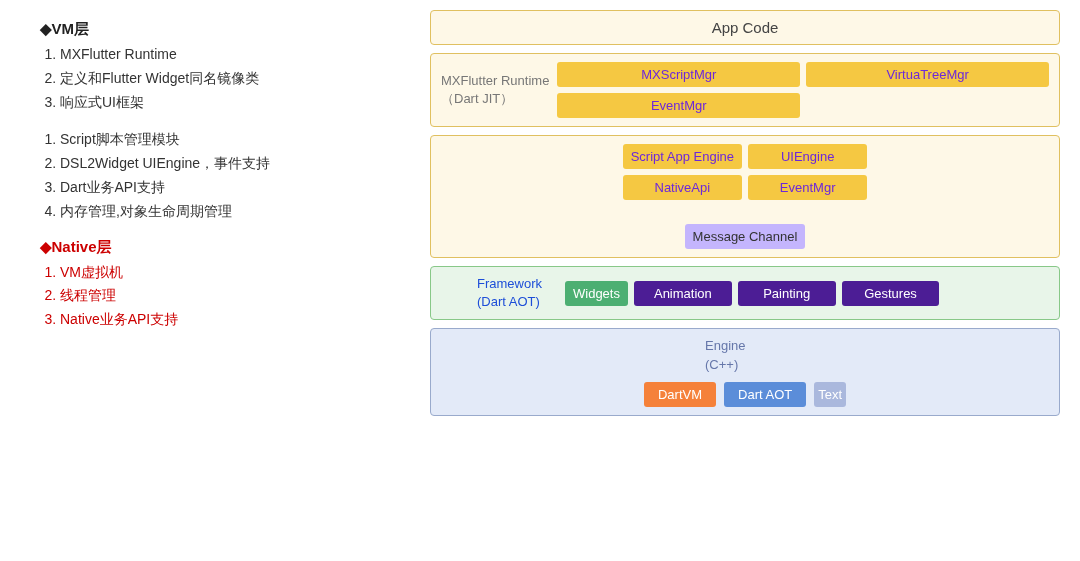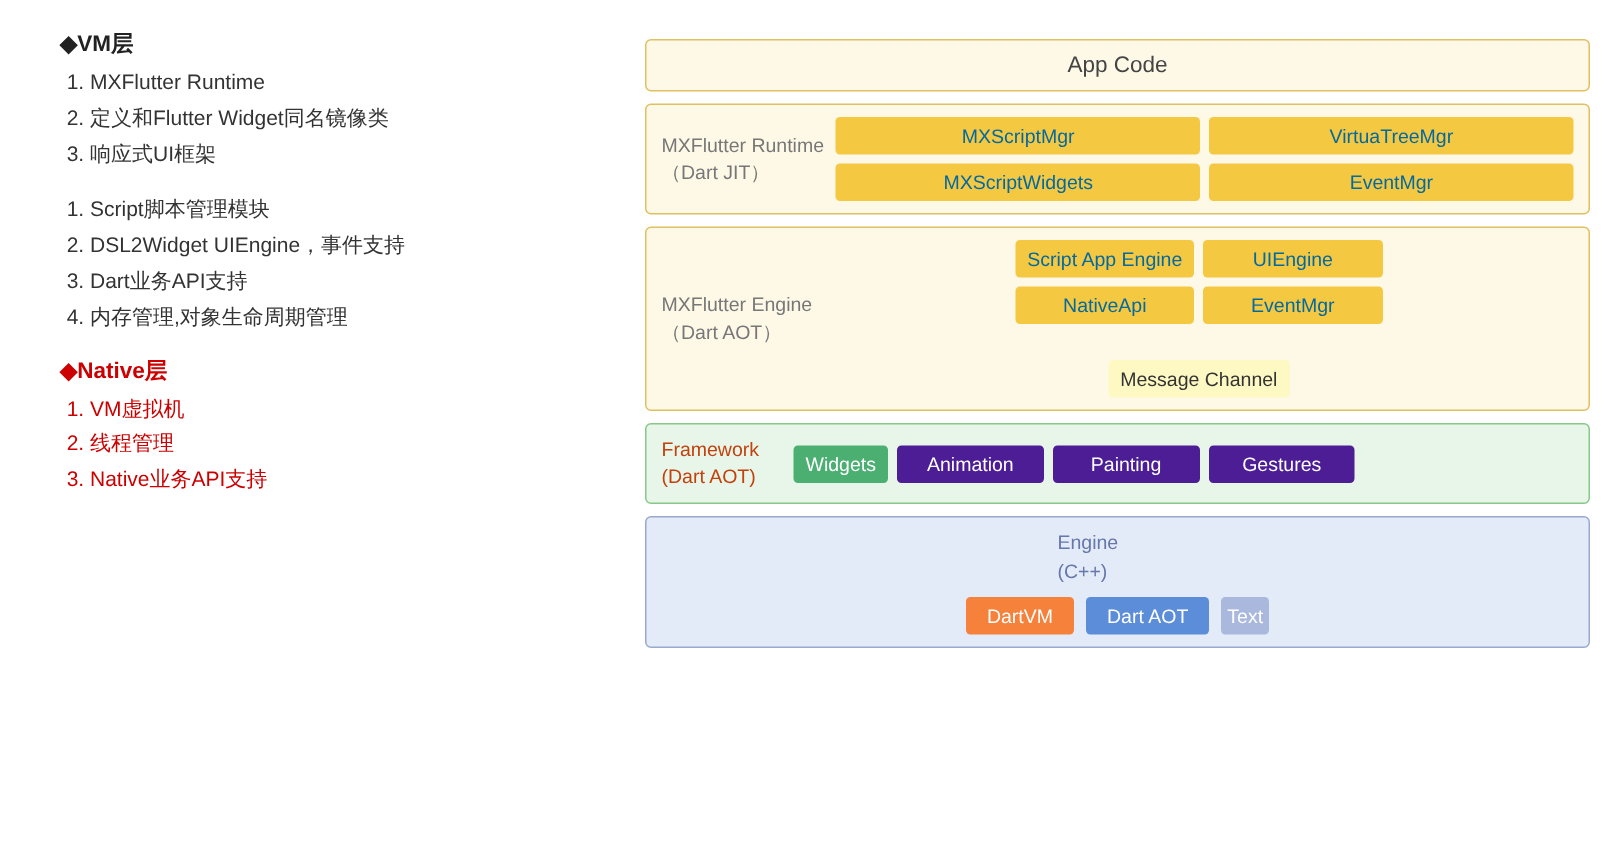--- a/index.html
+++ b/index.html
@@ -55,21 +55,20 @@
 
     
     .box-appcode {
       background: #fef8e7;
       border: 1.5px solid #e0c060;
       border-radius: 4px;
       text-align: center;
       padding: 8px 0;
       font-size: 15px;
       color: #444;
-      margin-top: 16px;
     }
 
     .box-mxflutter-runtime {
       background: #fef8e7;
       border: 1.5px solid #e0c060;
       border-radius: 4px;
       padding: 8px 10px;
       display: flex;
       flex-direction: row;
       align-items: center;
@@ -90,21 +89,21 @@
       flex: 1;
     }
 
     .yellow-btn {
       background: #f5c842;
       border: none;
       border-radius: 3px;
       text-align: center;
       padding: 5px 8px;
       font-size: 13px;
-      color: #0369a1;
+      color: #6d28d9;
     }
 
     .box-mxflutter-engine {
       background: #fef8e7;
       border: 1.5px solid #e0c060;
       border-radius: 4px;
       padding: 8px 10px;
       display: flex;
       flex-direction: row;
       align-items: center;
@@ -126,21 +125,21 @@
       align-items: center;
     }
 
     .engine-top-row {
       display: grid;
       grid-template-columns: 1fr 1fr;
       gap: 6px;
     }
 
     .message-channel {
-      background: #fef9c3;
+      background: #c4b5fd;
       border: none;
       border-radius: 3px;
       text-align: center;
       padding: 5px 8px;
       font-size: 13px;
       color: #333;
     }
 
     .box-framework {
       background: #e8f5e9;
@@ -148,23 +147,24 @@
       border-radius: 4px;
       padding: 8px 10px;
       display: flex;
       flex-direction: row;
       align-items: center;
       gap: 8px;
     }
 
     .framework-label {
       font-size: 13px;
-      color: #c2410c;
+      color: #1d4ed8;
       min-width: 80px;
       line-height: 1.4;
+      margin-left: 36px;
     }
 
     .framework-right {
       flex: 1;
       display: flex;
       gap: 6px;
     }
 
     .widgets-bar {
       background: #4caf72;
@@ -278,28 +278,25 @@
   <div class="box-appcode">
     <span>App Code</span>
   </div>
 
   <div class="box-mxflutter-runtime">
     <div class="runtime-label" style="white-space:pre-line">MXFlutter Runtime
 （Dart JIT）</div>
     <div class="runtime-grid">
       <div class="yellow-btn">MXScriptMgr</div>
       <div class="yellow-btn">VirtuaTreeMgr</div>
-      <div class="yellow-btn">MXScriptWidgets</div>
       <div class="yellow-btn">EventMgr</div>
     </div>
   </div>
 
   <div class="box-mxflutter-engine">
-    <div class="engine-label" style="white-space:pre-line">MXFlutter Engine
-（Dart AOT）</div>
     <div class="engine-right">
       <div class="engine-top-row">
         <div class="yellow-btn">Script App Engine</div>
         <div class="yellow-btn">UIEngine</div>
         <div class="yellow-btn">NativeApi</div>
         <div class="yellow-btn">EventMgr</div>
       </div>
       <div class="message-channel">Message Channel</div>
     </div>
   </div>

